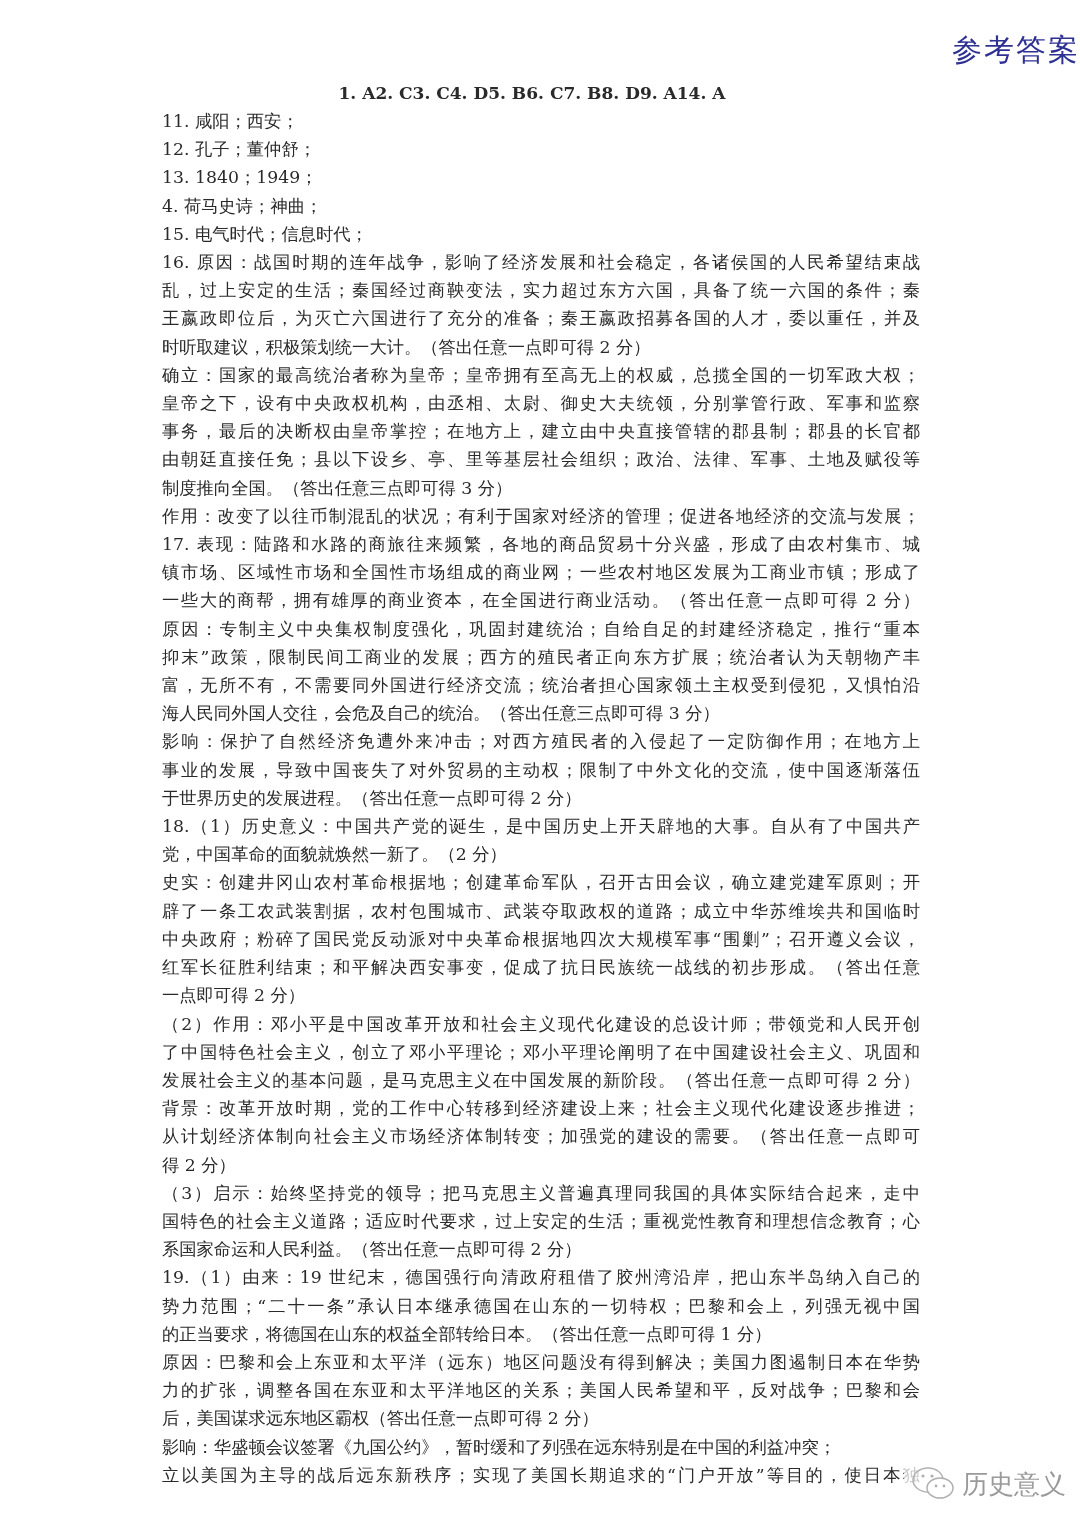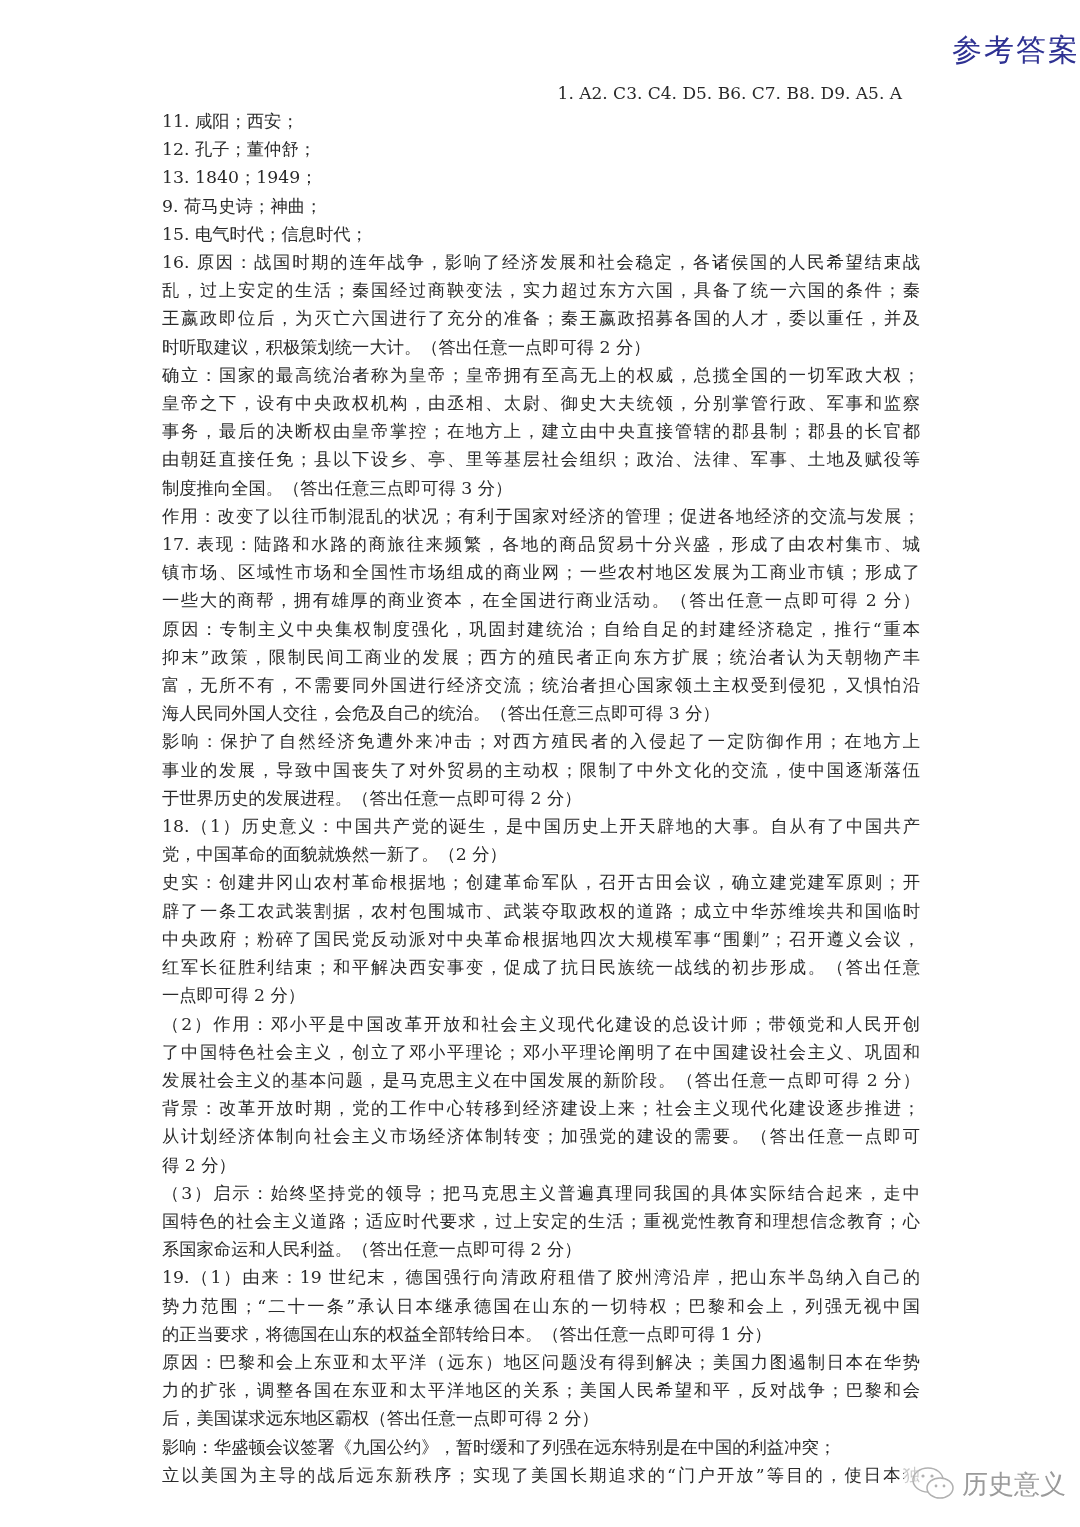--- a/index.html
+++ b/index.html
@@ -3,21 +3,21 @@
   <meta charset="utf-8">
   <style>
     html, body { margin:0; padding:0; background:#ffffff; }
     body { width:1080px; height:1527px; position:relative; overflow:hidden;
            font-family:"DejaVu Serif","Liberation Serif",serif; color:#2a2a2a; }
     .page { position:absolute; left:0; top:0; width:1080px; height:1527px; }
     .title { position:absolute; top:30px; left:0; width:1080px; text-align:right;
              font-family:"DejaVu Sans","Liberation Sans",sans-serif; font-size:30px;
              color:#2e3192; letter-spacing:2px; }
     .content { position:absolute; left:162px; top:80px; width:758px; }
-    .mc { display:flex; justify-content:flex-end; font-size:17px; line-height:27px; height:27px; padding-right:18px; }
+    .mc { display:flex; justify-content:center; font-size:17px; line-height:27px; height:27px; padding-right:18px;font-weight:bold; }
     .line { font-size:17.3px; line-height:28.2px; white-space:nowrap; overflow:hidden; text-align:justify; text-align-last:justify; }
     .line.last { text-align-last:left; }
     .wm-green { position:absolute; left:430px; top:560px; width:60px; height:440px;
                 transform:rotate(28deg); transform-origin:center;
                 color:rgba(120,200,150,0.35); font-size:40px; writing-mode:vertical-rl;
                 font-family:"DejaVu Sans",sans-serif; pointer-events:none; }
     .brand { position:absolute; right:8px; top:1462px; display:flex; align-items:center; gap:6px;
              font-family:"DejaVu Sans","Liberation Sans",sans-serif; color:#9a9a9a; font-size:26px;
              background:rgba(255,255,255,0.75); padding:2px 6px; }
     .brand-icon { width:46px; height:40px; position:relative; }
@@ -32,27 +32,27 @@
     <div class="mc" id="mc">
         <span>1. A</span>
         <span>2. C</span>
         <span>3. C</span>
         <span>4. D</span>
         <span>5. B</span>
         <span>6. C</span>
         <span>7. B</span>
         <span>8. D</span>
         <span>9. A</span>
-        <span>5. A</span>
+        <span>14. A</span>
       </div>
     <div id="lines">
         <div class="line last">11. 咸阳；西安；</div>
         <div class="line last">12. 孔子；董仲舒；</div>
         <div class="line last">13. 1840；1949；</div>
-        <div class="line last">9. 荷马史诗；神曲；</div>
+        <div class="line last">4. 荷马史诗；神曲；</div>
         <div class="line last">15. 电气时代；信息时代；</div>
         <div class="line">16. 原因：战国时期的连年战争，影响了经济发展和社会稳定，各诸侯国的人民希望结束战</div>
         <div class="line">乱，过上安定的生活；秦国经过商鞅变法，实力超过东方六国，具备了统一六国的条件；秦</div>
         <div class="line">王嬴政即位后，为灭亡六国进行了充分的准备；秦王嬴政招募各国的人才，委以重任，并及</div>
         <div class="line last">时听取建议，积极策划统一大计。（答出任意一点即可得 2 分）</div>
         <div class="line">确立：国家的最高统治者称为皇帝；皇帝拥有至高无上的权威，总揽全国的一切军政大权；</div>
         <div class="line">皇帝之下，设有中央政权机构，由丞相、太尉、御史大夫统领，分别掌管行政、军事和监察</div>
         <div class="line">事务，最后的决断权由皇帝掌控；在地方上，建立由中央直接管辖的郡县制；郡县的长官都</div>
         <div class="line">由朝廷直接任免；县以下设乡、亭、里等基层社会组织；政治、法律、军事、土地及赋役等</div>
         <div class="line last">制度推向全国。（答出任意三点即可得 3 分）</div>

